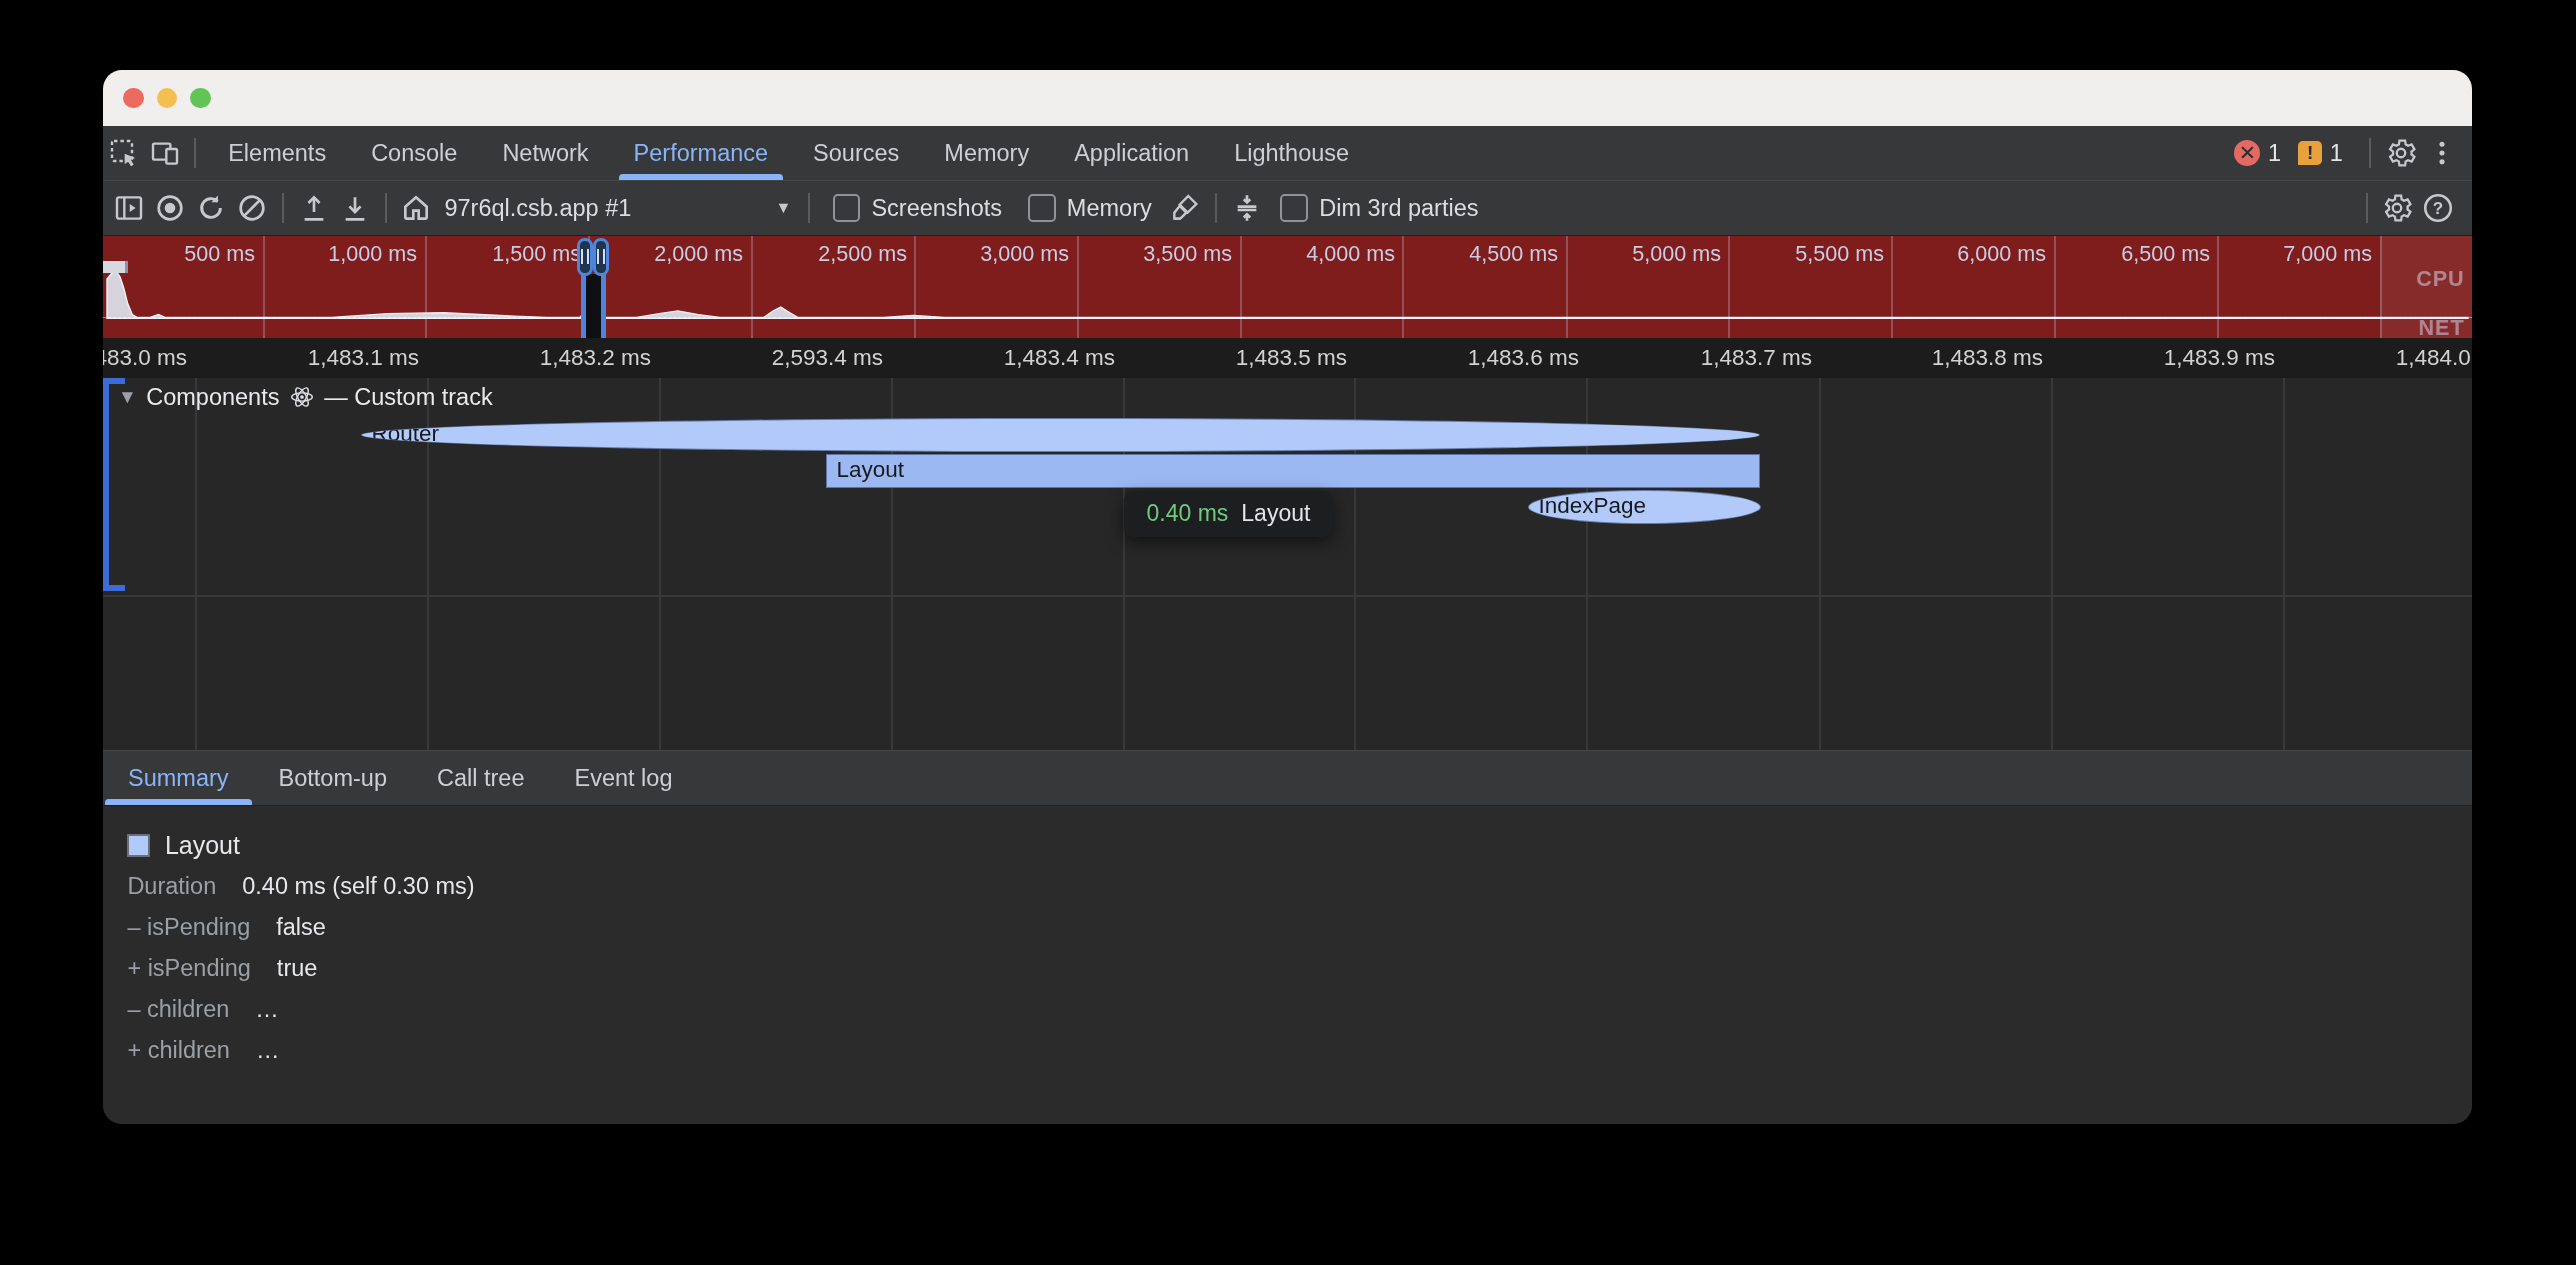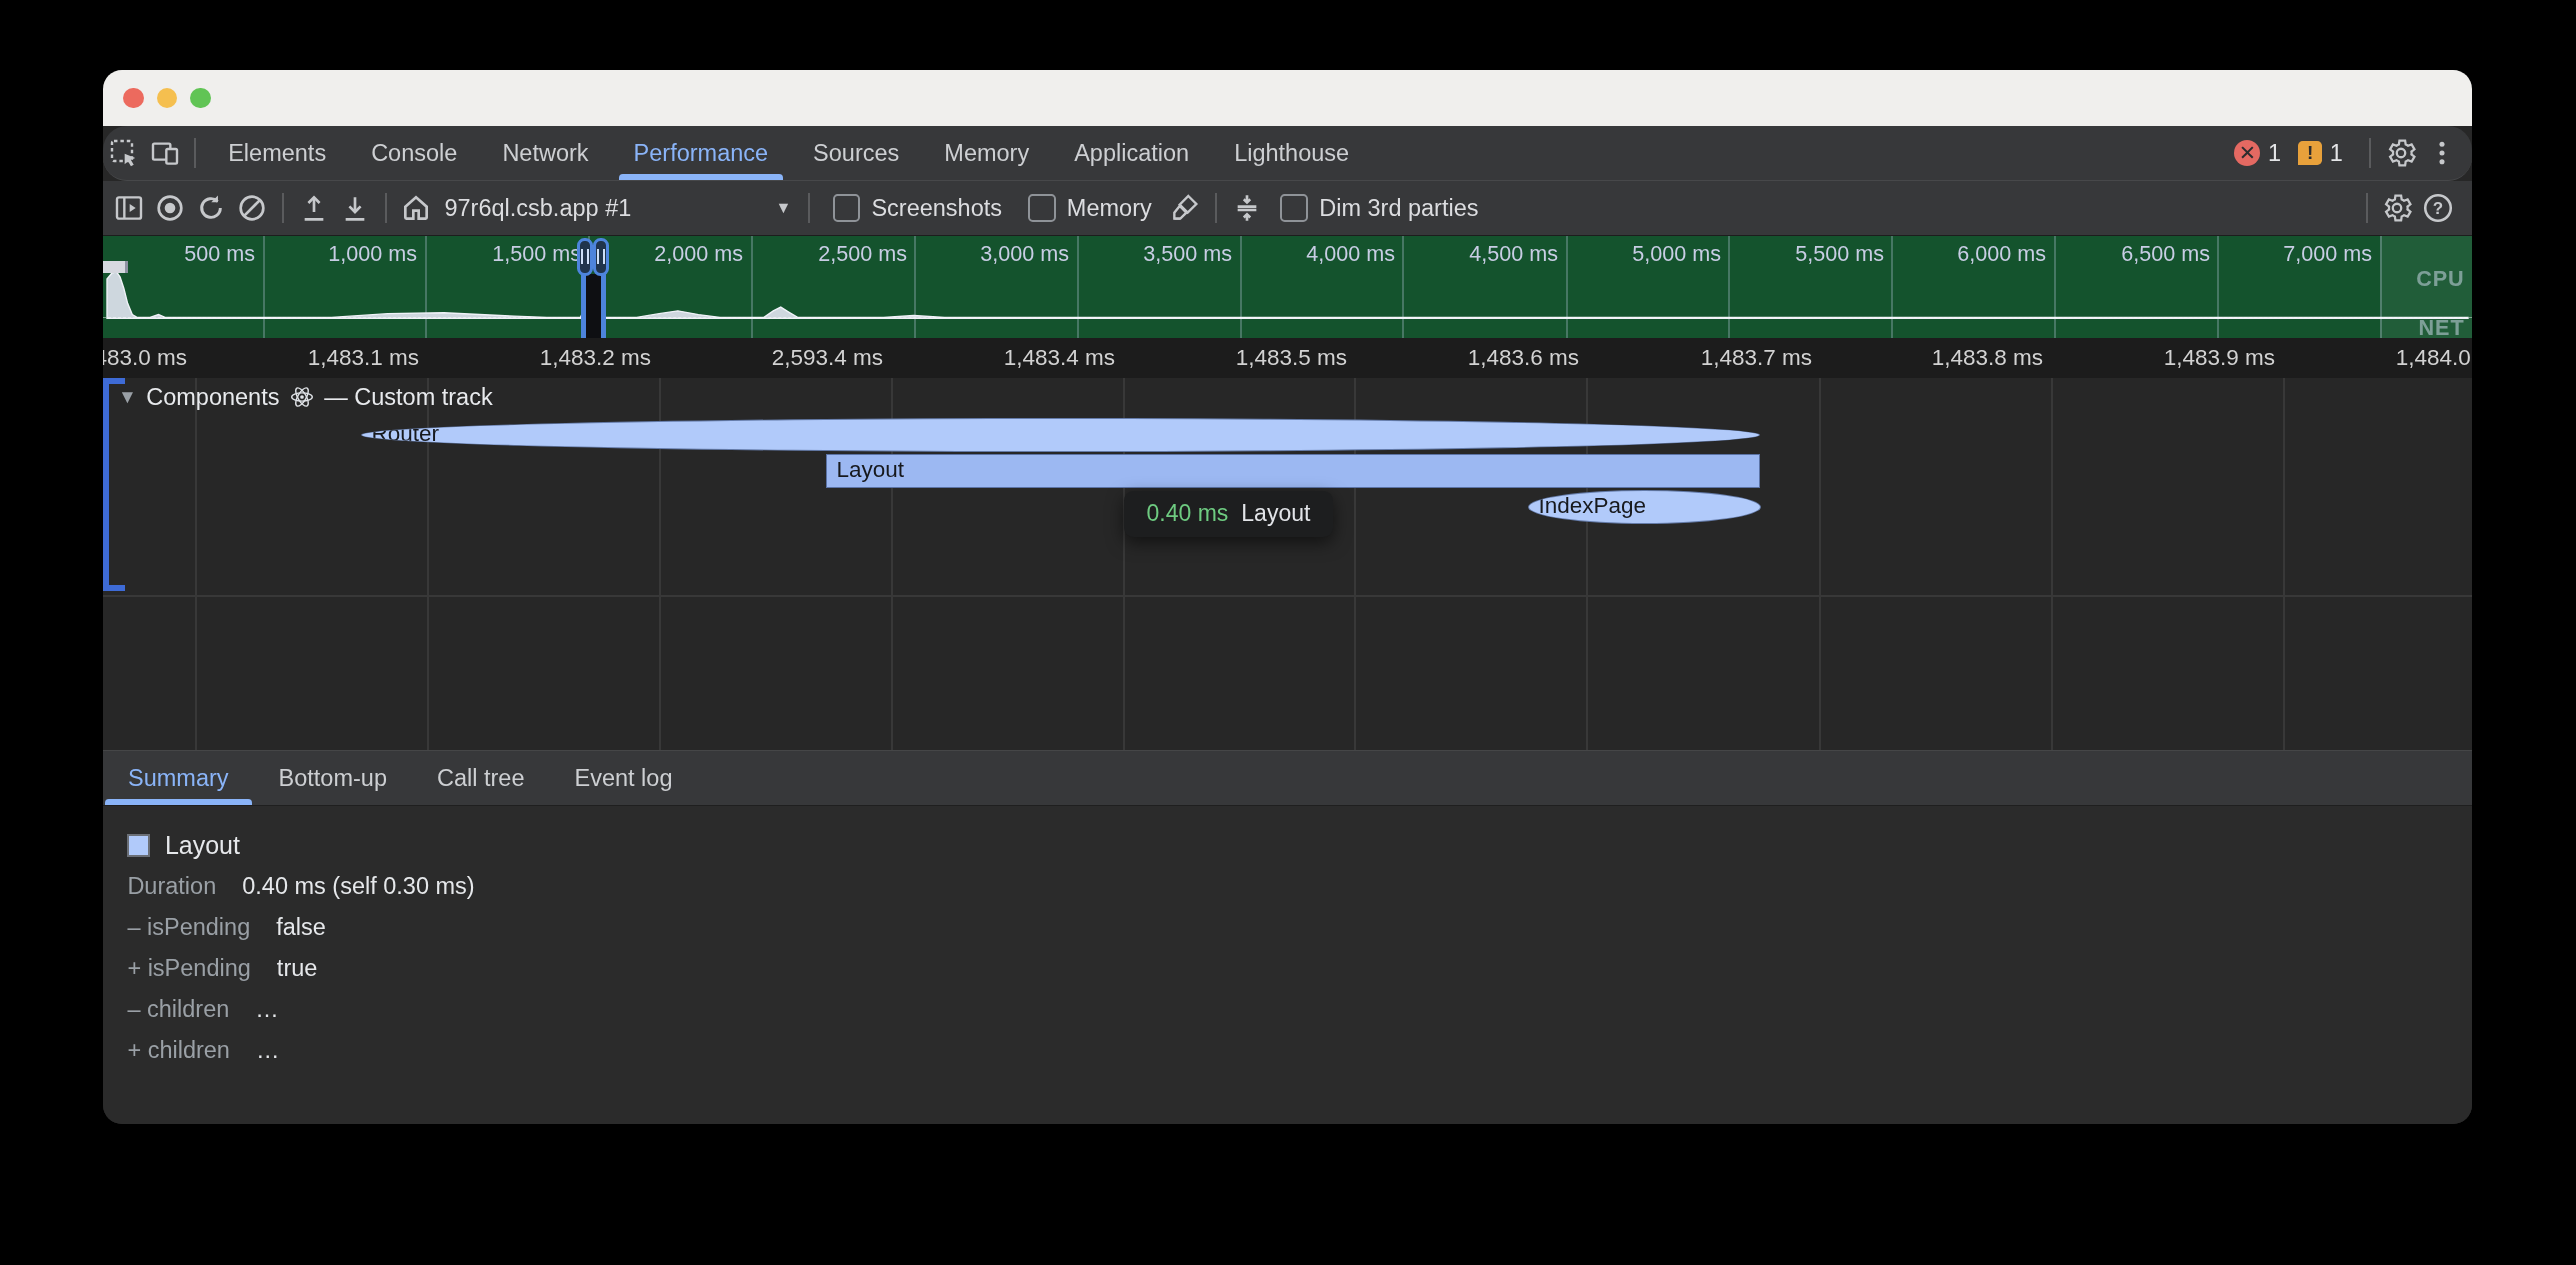--- a/index.html
+++ b/index.html
@@ -7,21 +7,21 @@
          font-family:"Liberation Sans","DejaVu Sans",sans-serif;}
   .window{position:absolute;left:103px;top:70px;width:2369px;height:1054px;border-radius:19px;
           overflow:hidden;box-shadow:0 22.5px 66px rgba(0,0,0,.65);background:#272727;}
   
   .titlebar{position:relative;height:56px;background:#f0efed;display:flex;align-items:center;}
   .lights{display:flex;gap:13px;margin-left:20px;}
   .light{width:20.7px;height:20.7px;border-radius:50%;}
   .light.red{background:#ec6a5e;}.light.yellow{background:#f5bf4f;}.light.green{background:#61c455;}
   .wtitle{position:absolute;left:0;right:0;text-align:center;font-size:27px;font-weight:bold;color:#404040;}
   
-  .tabbar{height:54px;background:#37383a;display:flex;align-items:center;border-bottom:1.9px solid #47484a;border-radius:24px;}
+  .tabbar{height:54px;background:#37383a;display:flex;align-items:center;border-bottom:1.9px solid #47484a;}
   .tabbar svg, .toolbar svg{flex:none;}
   .vdiv{width:1.9px;height:30px;background:#5a5b5d;margin:0 9.4px;flex:none;}
   .tabs{display:flex;height:100%;align-items:stretch;}
   .tab{position:relative;display:flex;align-items:center;padding:0 22.5px;font-size:23.5px;color:#cdcfd2;cursor:default;}
   .tab.active{color:var(--accent);}
   .tab.active .underline{position:absolute;left:7.5px;right:7.5px;bottom:0;height:5.6px;border-radius:3.8px 3.8px 0 0;background:var(--accent);}
   .spacer{flex:1;}
   .badge{display:flex;align-items:center;gap:7.5px;font-size:23.5px;color:#e4e5e7;margin-right:17px;}
   .errdot{width:26px;height:26px;border-radius:50%;background:var(--error);color:#2c2c2e;font-size:20.7px;font-weight:bold;
           display:flex;align-items:center;justify-content:center;}
@@ -29,21 +29,21 @@
           display:flex;align-items:center;justify-content:center;}
   .iconbtn{display:flex;align-items:center;justify-content:center;width:41px;height:41px;flex:none;}
   
   .toolbar{height:54px;background:#37383a;display:flex;align-items:center;border-bottom:1.9px solid #1d1d1d;padding:0 5.6px;}
   .select{display:flex;align-items:center;gap:9.4px;margin:0 7.5px;min-width:347px;justify-content:space-between;
           color:#dcdde0;font-size:23.5px;}
   .caret{font-size:16px;color:#c6c8cb;}
   .cb{display:flex;align-items:center;gap:11.3px;font-size:23.5px;color:#dcdde0;margin:0 13px;}
   .cb .box{width:23.5px;height:23.5px;border:2.3px solid #8f9398;border-radius:4.7px;background:transparent;flex:none;}
   
-  .overview{position:relative;height:102px;background:#14532d;overflow:hidden;}
+  .overview{position:relative;height:102px;background:#7f1d1d;overflow:hidden;}
   .ov-grid{position:absolute;top:0;bottom:0;width:1.9px;background:rgba(205,215,245,.28);}
   .ov-label{position:absolute;top:4.7px;transform:translateX(-100%);font-size:21.6px;color:#c8cde4;white-space:nowrap;}
   .ov-right{position:absolute;top:0;bottom:0;left:2277px;right:0;background:rgba(255,255,255,.06);}
   .ov-side{position:absolute;right:7.5px;font-size:21.6px;font-weight:bold;color:rgba(225,232,255,.48);letter-spacing:0.9px;}
   .ov-dash{position:absolute;left:0;right:0;top:81px;border-top:1.9px dashed rgba(255,255,255,.45);}
   .thumb{position:absolute;left:0;top:25px;width:21.6px;height:12.2px;background:#d7d9e0;border-right:3.8px solid #8e93a3;}
   .handle{position:absolute;top:1.9px;width:16px;height:38px;border:3.3px solid #4d84dc;background:#20344c;border-radius:7.5px;
           display:flex;align-items:center;justify-content:center;gap:3.8px;box-sizing:border-box;}
   .handle i{display:block;width:2.3px;height:15px;background:#cfe0f8;}
   .stem{position:absolute;top:38px;bottom:0;width:4.7px;background:#4d84dc;}

